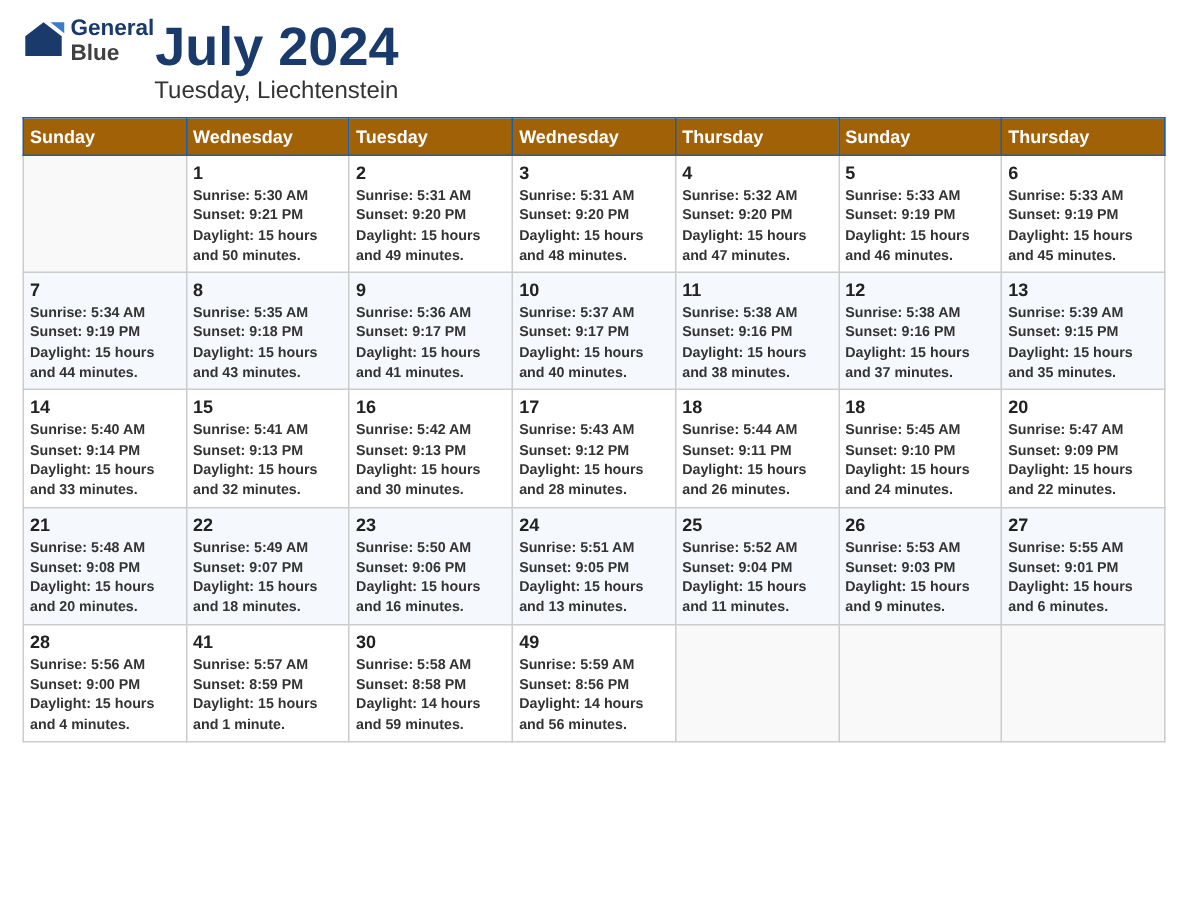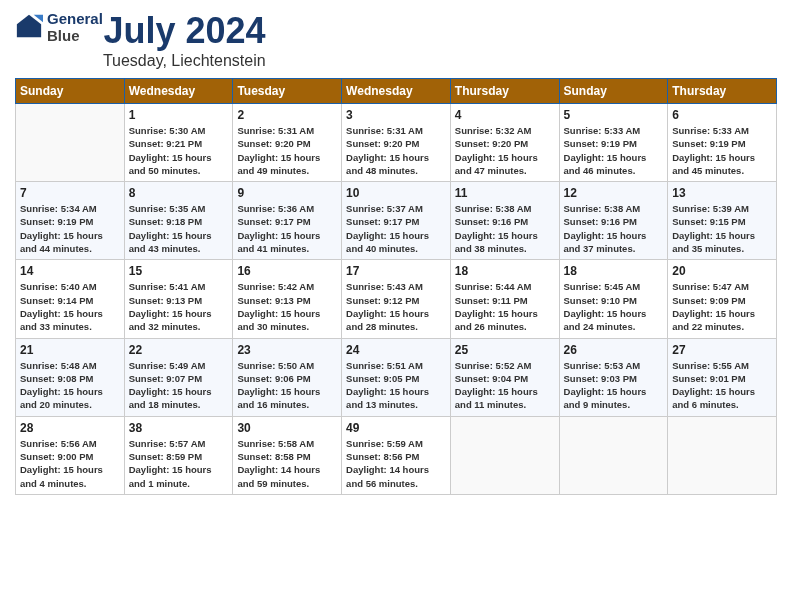--- a/index.html
+++ b/index.html
@@ -227,21 +227,21 @@
           <div class="day-number">27</div>
           <div class="day-info">Sunrise: 5:55 AM<br>Sunset: 9:01 PM<br>Daylight: 15 hours<br>and 6 minutes.</div>
         </td>
       </tr>
       <tr>
         <td>
           <div class="day-number">28</div>
           <div class="day-info">Sunrise: 5:56 AM<br>Sunset: 9:00 PM<br>Daylight: 15 hours<br>and 4 minutes.</div>
         </td>
         <td>
-          <div class="day-number">38</div>
+          <div class="day-number">41</div>
           <div class="day-info">Sunrise: 5:57 AM<br>Sunset: 8:59 PM<br>Daylight: 15 hours<br>and 1 minute.</div>
         </td>
         <td>
           <div class="day-number">30</div>
           <div class="day-info">Sunrise: 5:58 AM<br>Sunset: 8:58 PM<br>Daylight: 14 hours<br>and 59 minutes.</div>
         </td>
         <td>
           <div class="day-number">49</div>
           <div class="day-info">Sunrise: 5:59 AM<br>Sunset: 8:56 PM<br>Daylight: 14 hours<br>and 56 minutes.</div>
         </td>

